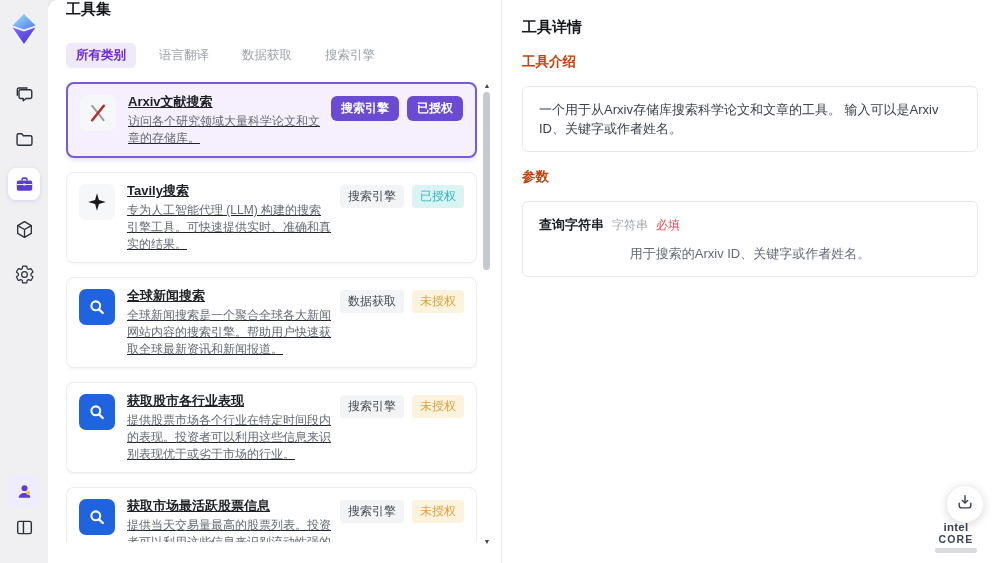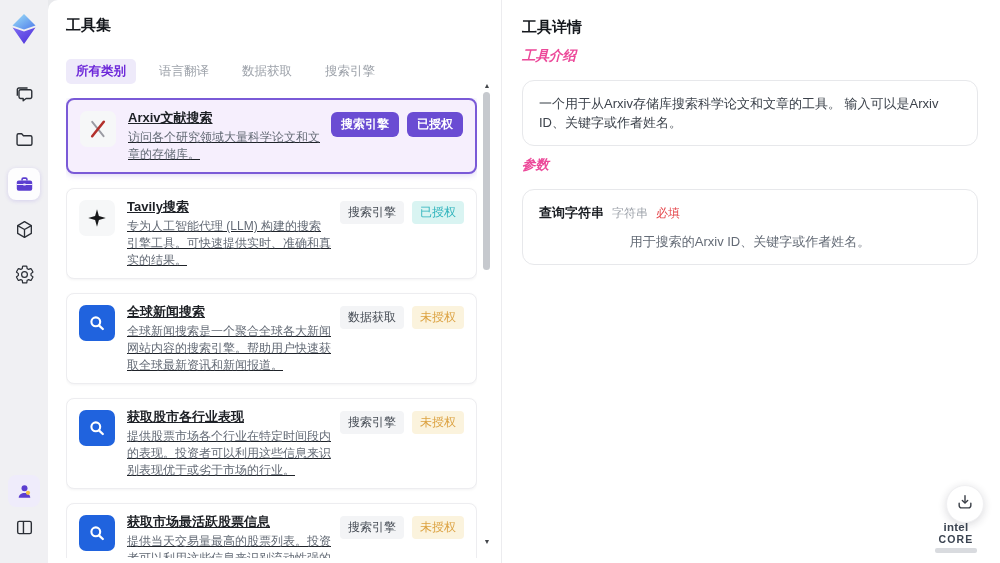--- a/index.html
+++ b/index.html
@@ -22,21 +22,21 @@
   .rail-item.active { background:#fdfdfe; box-shadow:0 1px 4px rgba(90,62,208,.18); }
   .rail-item svg { width:21px; height:21px; }
   .rail-bottom { margin-top:auto; display:flex; flex-direction:column; align-items:center; padding-bottom:16px; }
   .rail-bottom .rail-item { margin-bottom:4px; }
   .rail-item.accent { background:#efecfb; }
   
   .main {
     position:absolute; left:48px; top:0; right:0; bottom:0;
     background:#ffffff; border-top-left-radius:10px; display:flex;
   }
-  .list-pane { width:454px; position:relative; border-right:1px solid #ececef; padding:16px 24px 0 18px; }
+  .list-pane { width:454px; position:relative; border-right:1px solid #ececef; padding:0 24px 0 18px; }
   .pane-title { font-size:15px; font-weight:bold; color:#15181d; }
   .tabs { display:flex; align-items:center; margin-top:24px; margin-bottom:14px; }
   .tab {
     font-size:12.5px; color:#9ca1a9; margin-right:13px; padding:4px 10px;
     border-radius:5px; cursor:pointer; white-space:nowrap;
   }
   .tab.active { color:#6d28d9; background:#eeeafa; font-weight:bold; }
   
   .cards { position:relative; height:460px; overflow:hidden; }
   .tool-card {
@@ -67,23 +67,23 @@
   .tool-card.selected .tag-status { background:#6a4cd3; color:#ffffff; font-weight:bold; border-radius:6px; padding:4px 10px; }
   
   .scrollbar { position:absolute; right:10px; top:84px; width:8px; height:462px; }
   .scroll-up,.scroll-down { position:absolute; left:0; width:8px; font-size:7px; color:#43464b; text-align:center; line-height:8px; }
   .scroll-up { top:-2px; }
   .scroll-down { bottom:0; }
   .scroll-thumb { position:absolute; left:0; top:8px; width:7px; height:178px; background:#c6c9ce; border-radius:4px; }
   
   .detail-pane { flex:1; padding:18px 22px 0 20px; }
   .detail-title { font-size:15px; font-weight:bold; color:#15181d; }
-  .section-head { font-size:13.5px; font-weight:bold; color:#ec4899; margin-top:10px;font-style:italic; }
+  .section-head { font-size:13.5px; font-weight:bold; color:#c2410c; margin-top:16px; }
   .detail-box {
-    margin-top:15px; border:1px solid #e7e8eb; border-radius:12px;
+    margin-top:15px; border:1px solid #e7e8eb; border-radius:6px;
     background:#fff; padding:13px 16px; font-size:13px; color:#3c424b; line-height:19px;
   }
   .param-head { display:flex; align-items:baseline; }
   .param-name { font-size:13px; font-weight:bold; color:#1c1f24; }
   .param-type { font-size:12px; color:#9ca1a9; margin-left:8px; }
   .param-required { font-size:12px; color:#e5484d; margin-left:8px; }
   .param-desc { font-size:13px; color:#646b76; margin-top:9px;text-align:center; }
   
   .fab {
     position:absolute; right:16px; bottom:40px; width:38px; height:38px; border-radius:50%;

